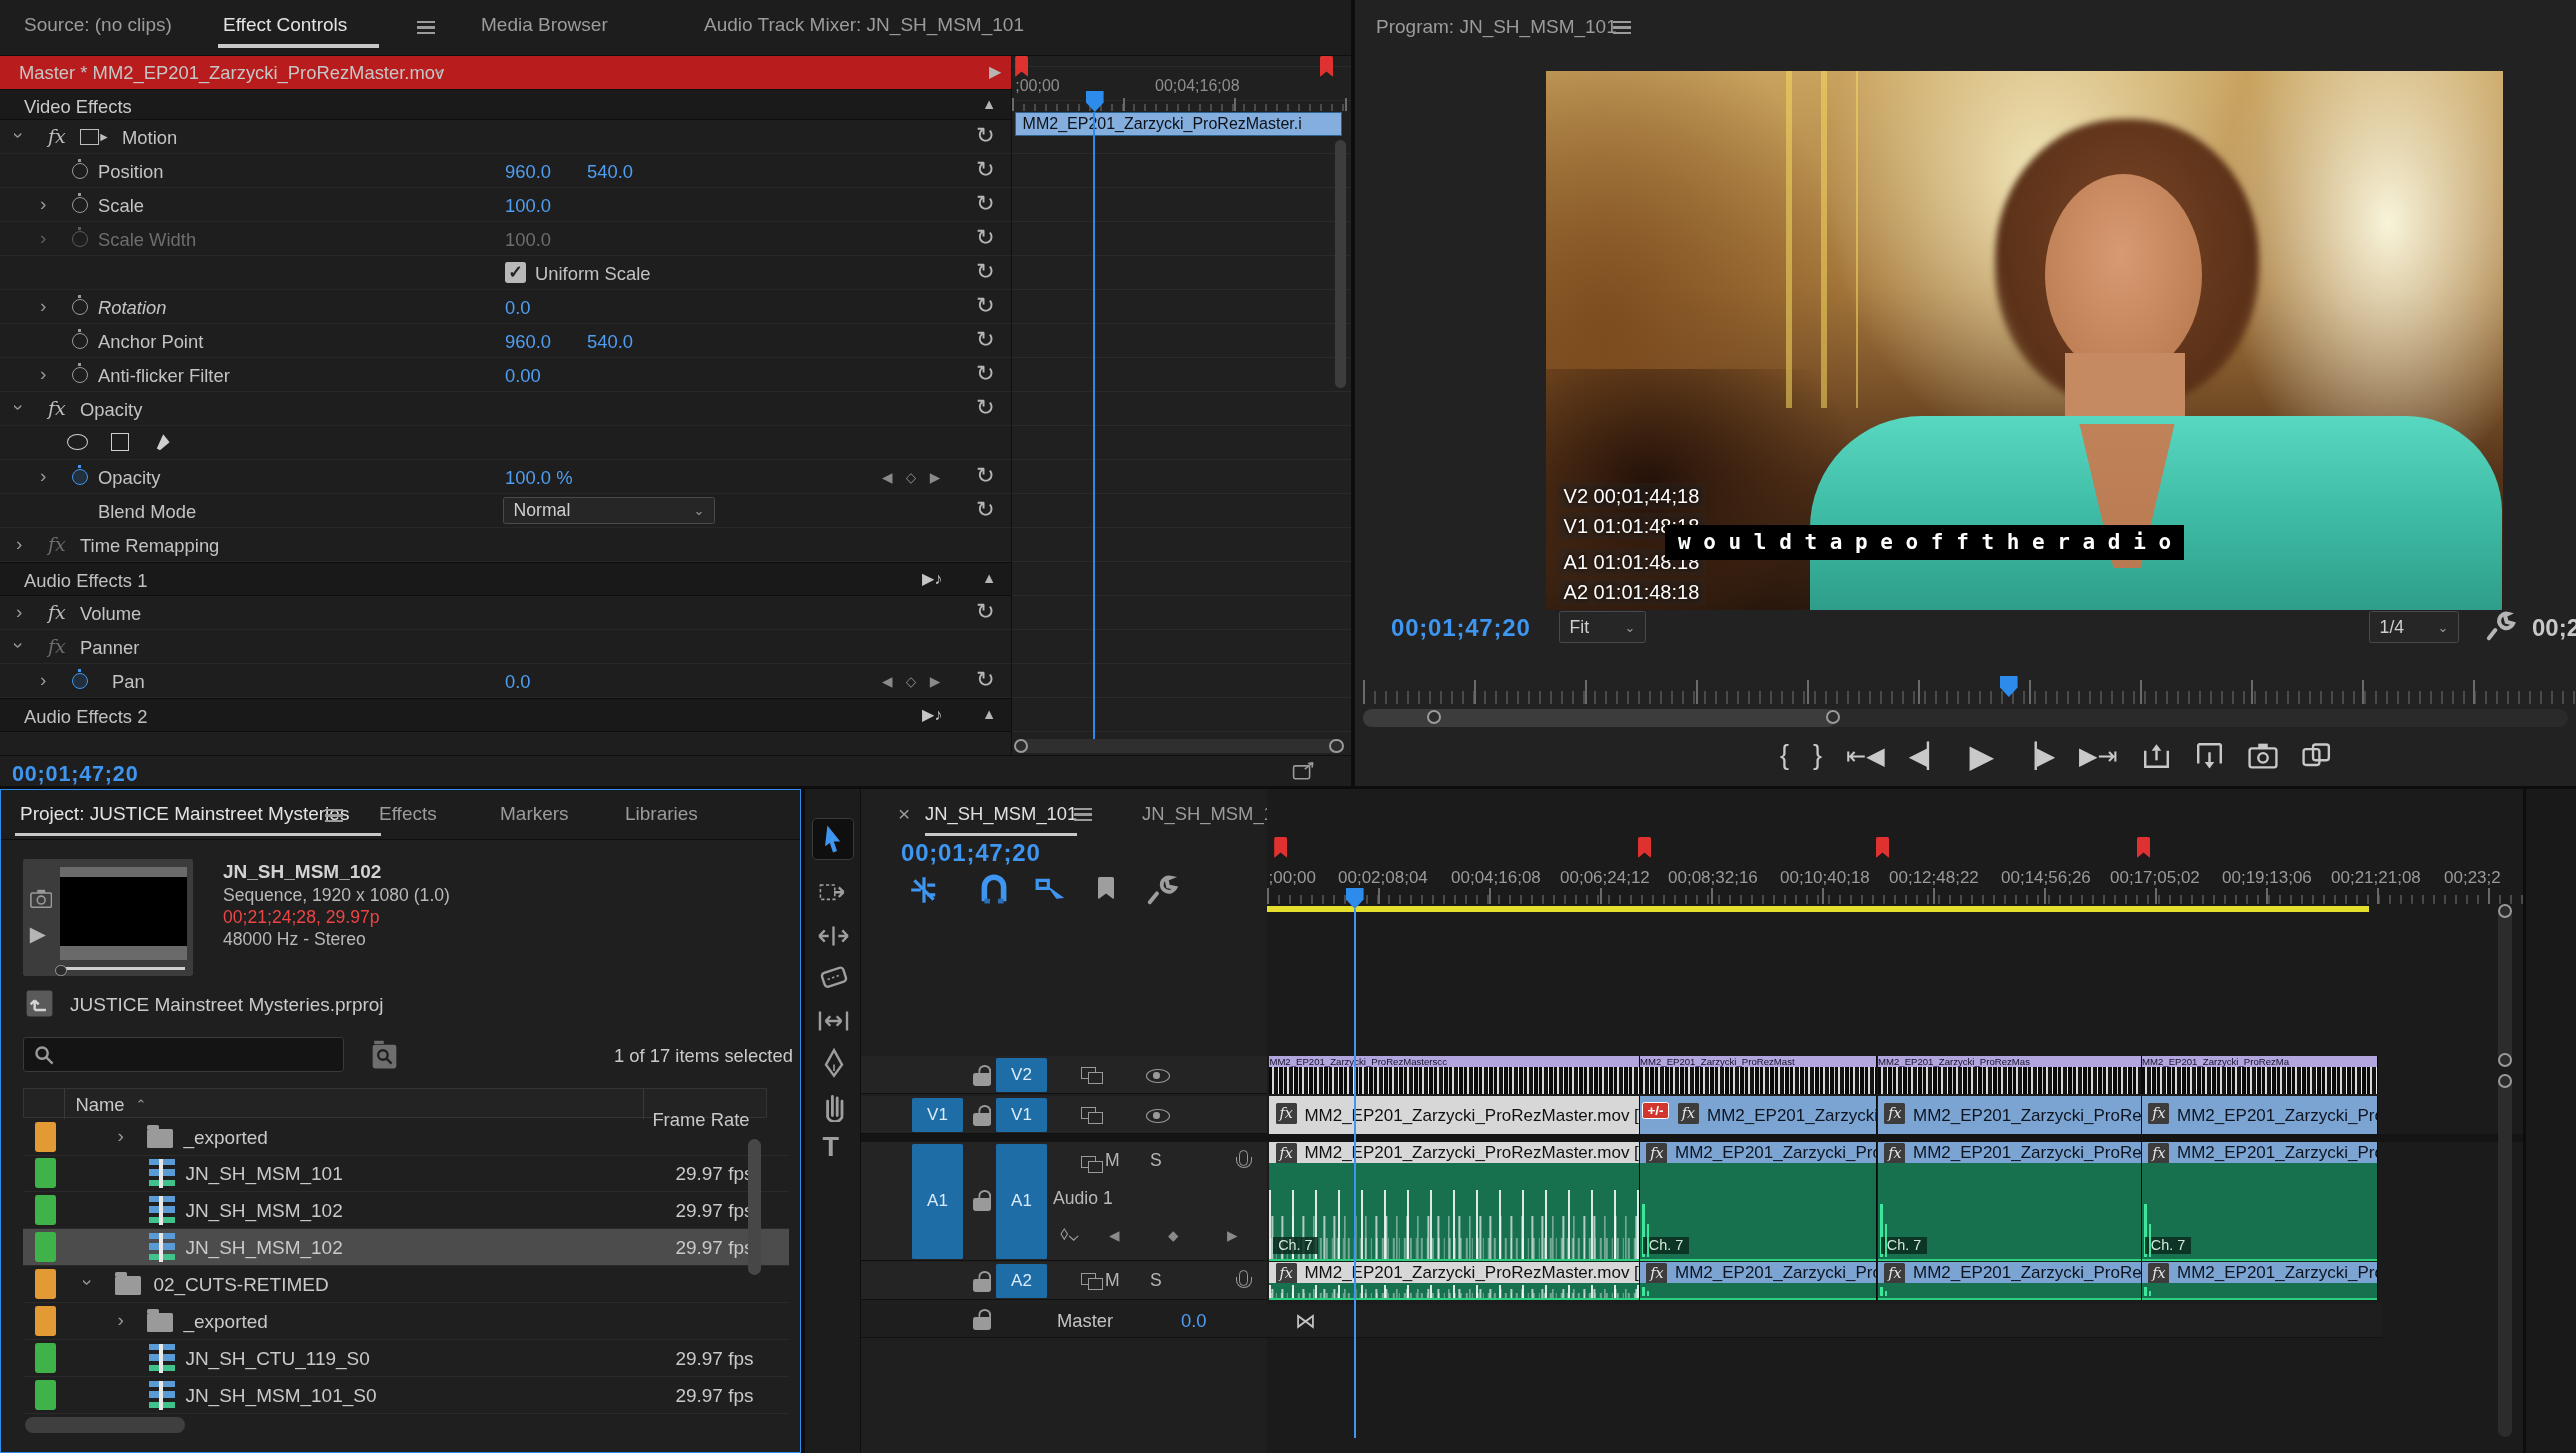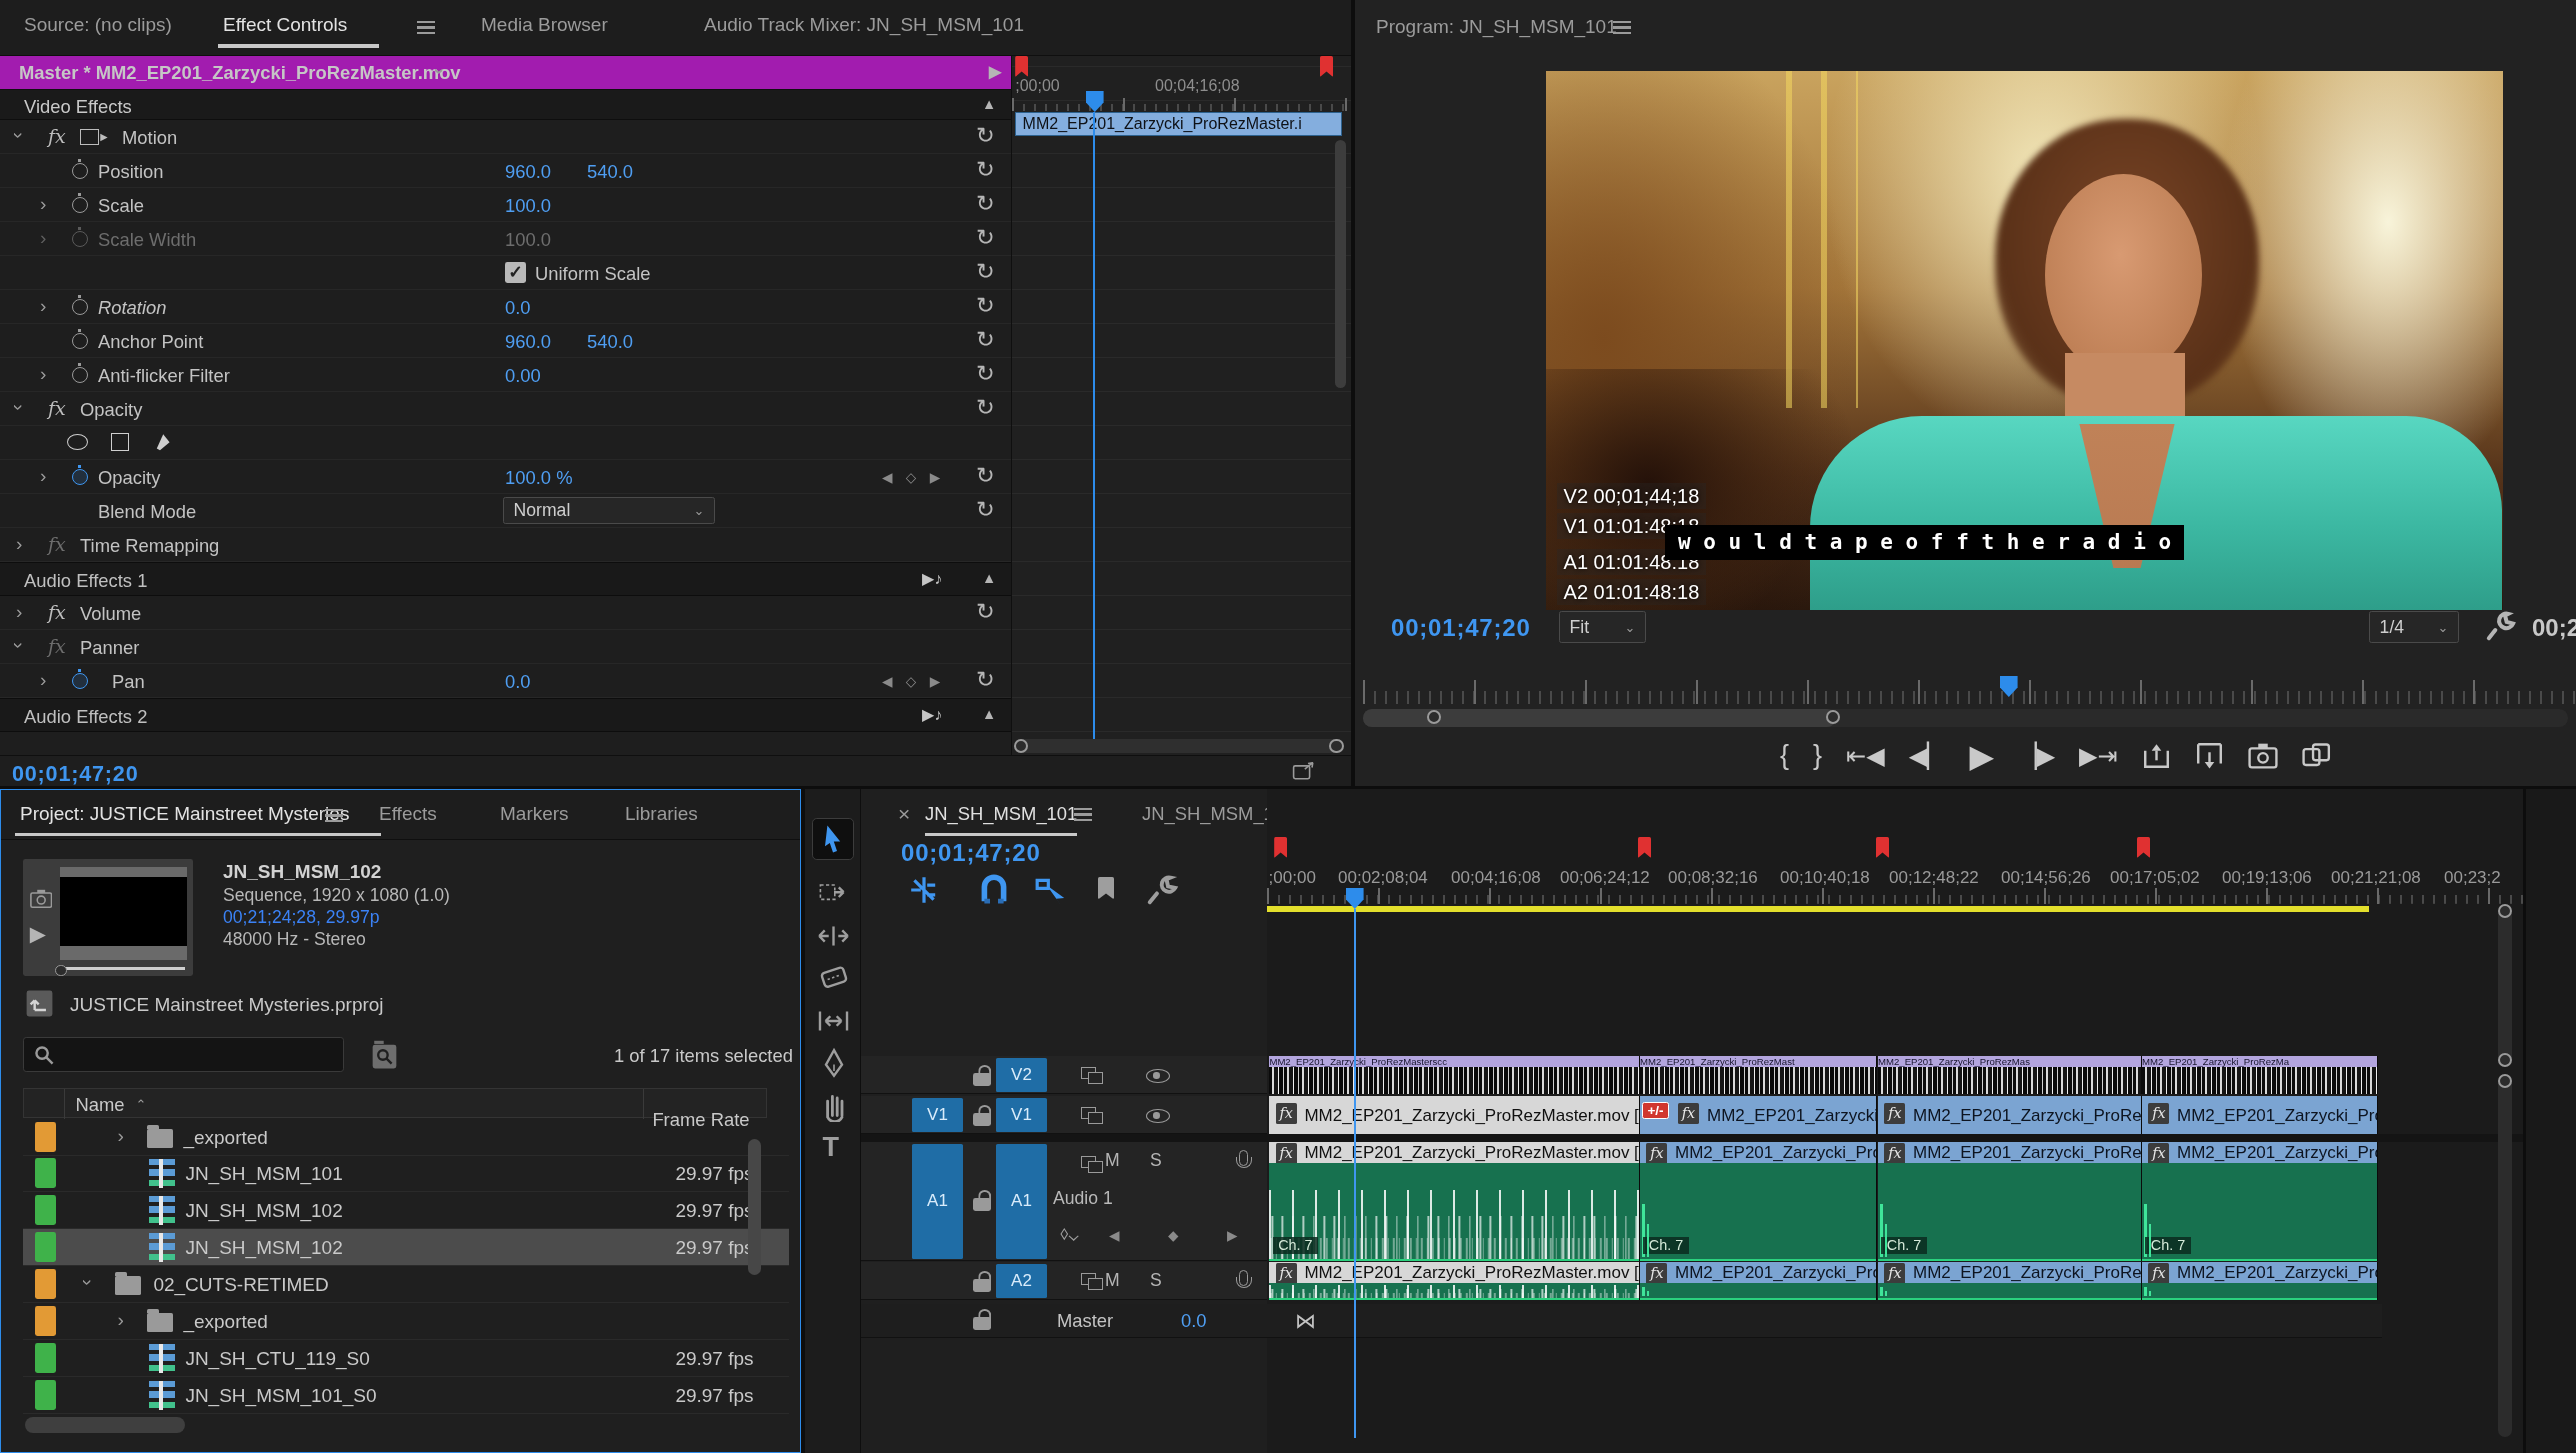--- a/index.html
+++ b/index.html
@@ -55,21 +55,21 @@
       repeating-linear-gradient(90deg, #4a4a4a 0 1.6px, transparent 1.6px 11px);
       background-size:100% 100%, 100% 55%; background-position:bottom left; background-repeat:repeat-x; }
   svg { display:block; }
 
   
   #ecp { left:0; top:0; width:1351px; height:786px; background:#1e1e1e; }
   #ecp .tabbar { position:absolute; left:0; top:0; width:100%; height:56px; background:#1d1d1d; border-bottom:0.8px solid #0f0f0f; }
   .tab { position:absolute; top:14.4px; font-size:19px; color:#9b9b9b; white-space:nowrap; }
   .tab.active { color:#e3e3e3; }
   .tab.active::after { content:''; position:absolute; left:-4.8px; right:-32px; bottom:-11.2px; height:3.2px; background:#c8c8c8; }
-  #ecp .cliprow { position:absolute; left:0; top:56px; width:1250px; height:34px; background:#a21caf; border-bottom:0.8px solid #0f0f0f;font-weight:bold; }
+  #ecp .cliprow { position:absolute; left:0; top:56px; width:1250px; height:34px; background:#b91c1c; border-bottom:0.8px solid #0f0f0f; }
   .ec-rows { position:absolute; left:0; top:90px; width:1011px; }
   .ec-row { position:relative; height:34px; border-bottom:0.8px solid #272727; font-size:18.4px; color:#c3c3c3; }
   .ec-row.hdr { background:#1a1a1a; height:30px; border-bottom:0.8px solid #0e0e0e; color:#c9c9c9; }
   .ec-row.sectionbar { background:#191919; border-top:0.8px solid #0d0d0d; border-bottom:0.8px solid #0d0d0d; color:#c0c0c0; }
   .ec-row .lbl { position:absolute; top:7.2px; }
   .ec-row .dim { color:#6d6d6d; }
   .ec-row .resetw { position:absolute; left:976px; top:4.8px; }
   .motionicon { width:19px; height:16px; border:1.6px solid #bdbdbd; position:relative; display:inline-block; }
   .motionicon::after { content:'▶'; position:absolute; right:-9.6px; top:0.8px; font-size:9.6px; color:#bdbdbd; }
   .shape { display:inline-block; }
@@ -386,21 +386,21 @@
           <rect x="1" y="5" width="26" height="18" rx="2" fill="none" stroke="#9a9a9a" stroke-width="2"></rect>
           <rect x="9" y="1" width="10" height="4" fill="#9a9a9a"></rect>
           <circle cx="14" cy="14" r="5" fill="none" stroke="#9a9a9a" stroke-width="2"></circle>
         </svg>
       <span class="abs" style="left:6.4px;top:63px;color:#b5b5b5;font-size:21px;">▶</span>
       <div class="abs" style="left:37px;bottom:6.4px;right:8px;height:2.4px;background:#cfcfcf;"></div>
       <div class="abs knob" style="left:32px;bottom:0px;width:11.2px;height:11.2px;border-width:1.6px;"></div>
     </div>
     <span class="abs" style="left:222px;top:71px;font-size:19px;font-weight:bold;color:#d2d2d2;">JN_SH_MSM_102</span>
     <span class="abs" style="left:222px;top:95px;font-size:17.6px;color:#b8b8b8;">Sequence, 1920 x 1080 (1.0)</span>
-    <span class="abs" style="left:222px;top:117px;font-size:17.6px;color:#3b82f6;">00;21;24;28, 29.97p</span>
+    <span class="abs" style="left:222px;top:117px;font-size:17.6px;color:#ef4444;">00;21;24;28, 29.97p</span>
     <span class="abs" style="left:222px;top:139px;font-size:17.6px;color:#b8b8b8;">48000 Hz - Stereo</span>
 
     <svg class="abs" style="left:24px;top:199px;" width="29" height="29" viewBox="0 0 36 36">
         <rect x="2" y="2" width="32" height="32" rx="3" fill="#5a5a5a"></rect>
         <path d="M12 26 V14 M12 14 l-5 5 M12 14 l5 5 M12 26 H26" stroke="#d5d5d5" stroke-width="3" fill="none"></path>
       </svg>
     <span class="abs" style="left:69px;top:204px;font-size:19px;color:#c9c9c9;">JUSTICE Mainstreet Mysteries.prproj</span>
 
     <div class="abs" style="left:22.4px;top:247px;width:321px;height:35px;background:#141414;border:0.8px solid #3a3a3a;border-radius:3.2px;">
       <svg class="abs" style="left:9.6px;top:7.2px;" width="21" height="21" viewBox="0 0 26 26">

